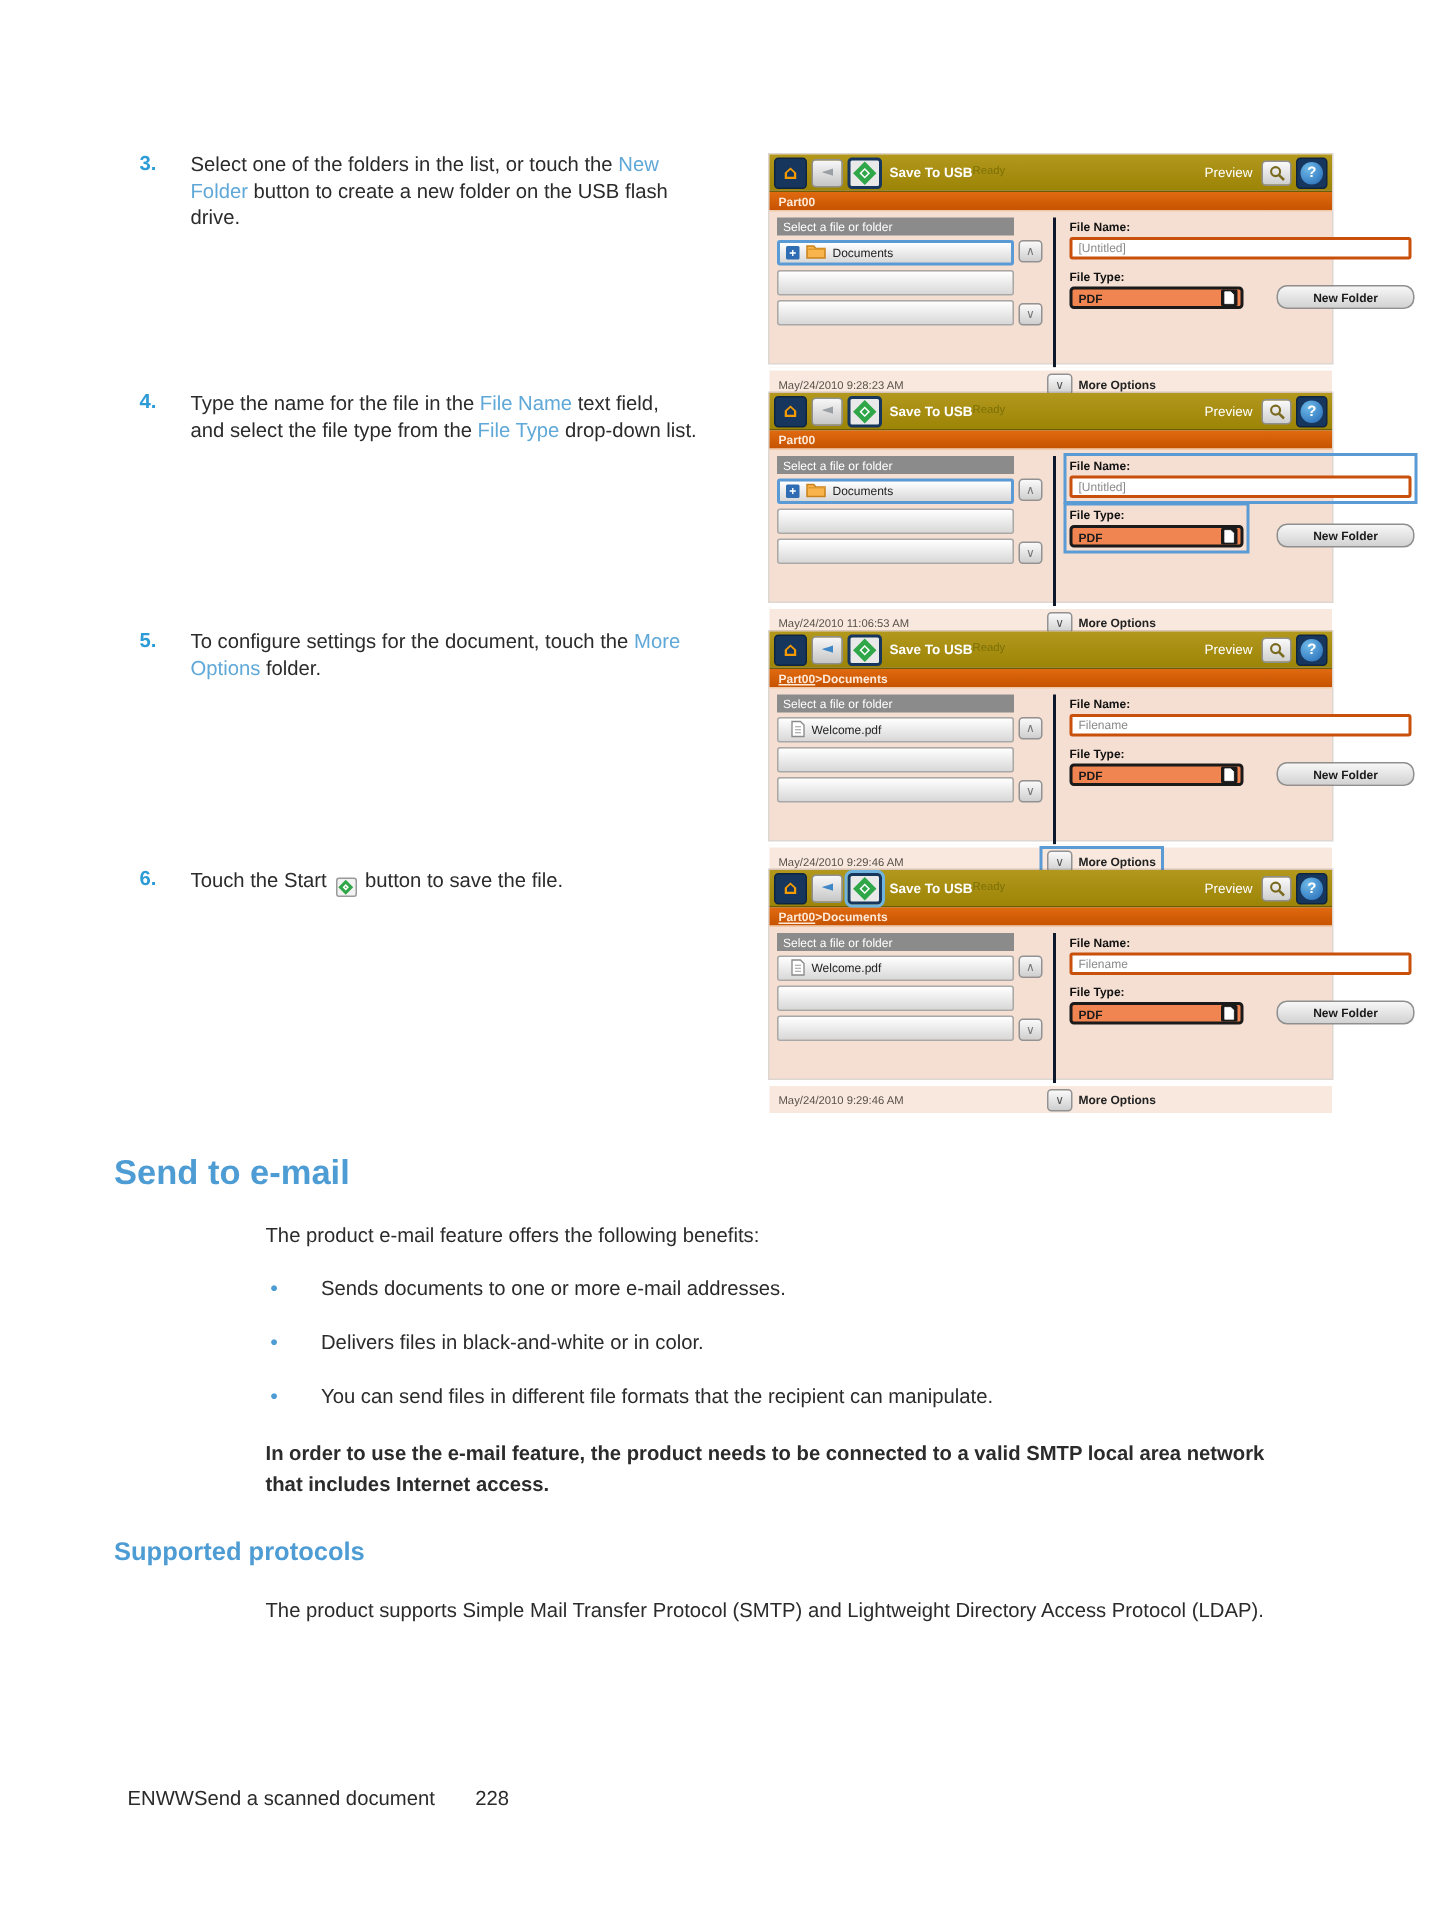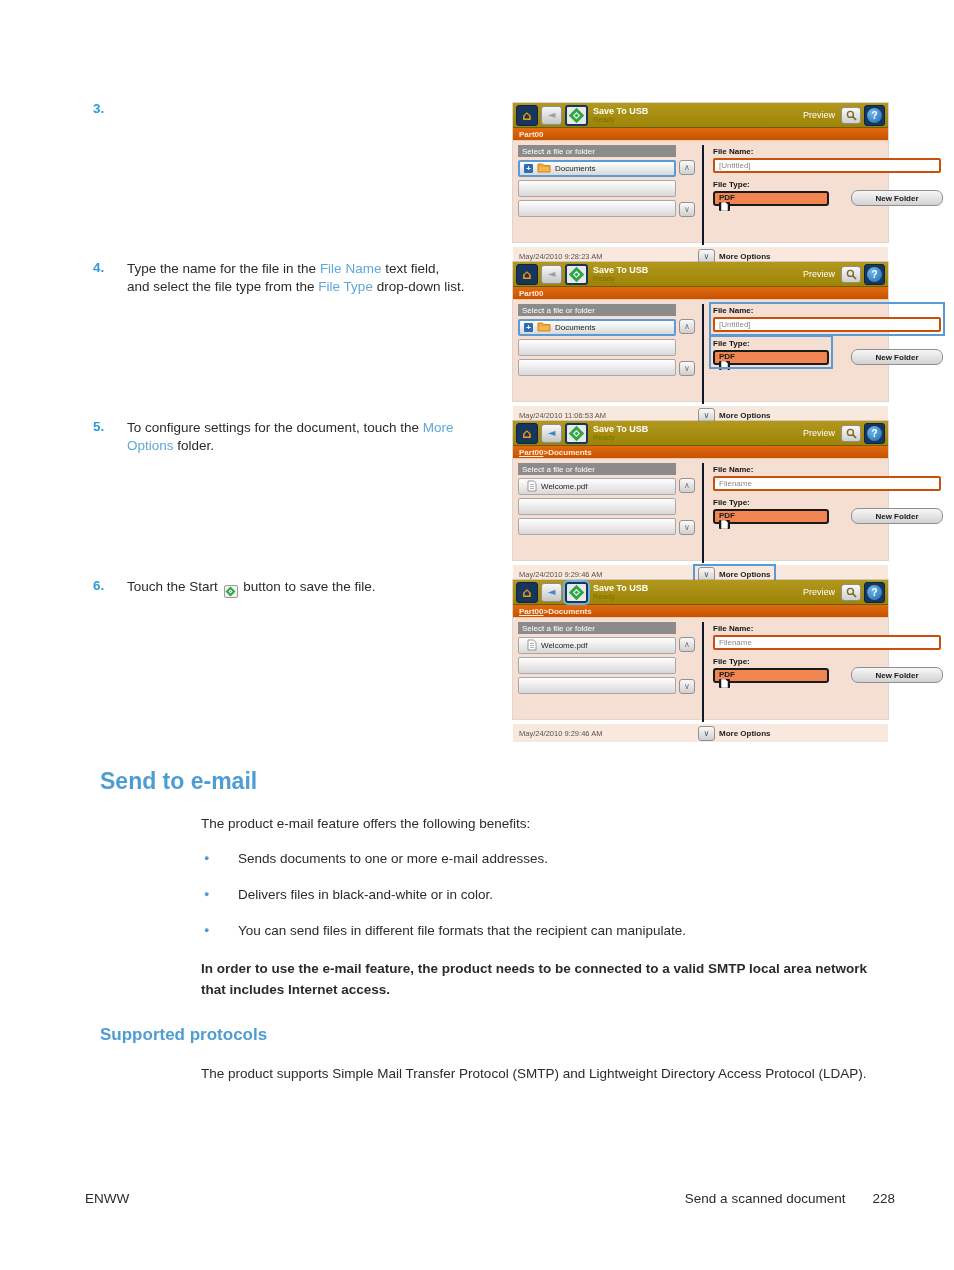--- a/index.html
+++ b/index.html
@@ -40,21 +40,21 @@
     border: 1px solid #8f8f8f; border-radius: 3px; display: flex; align-items: center;
     justify-content: center; flex: none; }
   .back-glyph { color: #9aa0a6; font-size: 10px; line-height: 1; font-family: "DejaVu Sans", sans-serif; }
   .back-on .back-glyph { color: #3f87c6; }
   .btn-start { width: 23px; height: 21px; background: #e9e9e9; border: 2px solid #17365d;
     border-radius: 3px; display: flex; align-items: center; justify-content: center; flex: none; }
   .co-start .btn-start { outline: 2px solid #6fb3e0; }
   .start-diamond { width: 11px; height: 11px; background: #2fa648; transform: rotate(45deg);
     display: flex; align-items: center; justify-content: center; }
   .start-inner { width: 5px; height: 5px; border: 1px solid #fff; }
-  .tb-title { display: flex; flex-direction: column; margin-left: 2px; line-height: 1.15; }
+  .tb-title { display: flex; margin-left: 2px; line-height: 1.15; }
   .tb-title .t1 { font-size: 9px; font-weight: bold; color: #ffffff; }
   .tb-title .t2 { font-size: 7.5px; color: #7b7006; }
   .tb-spacer { flex: 1; }
   .tb-preview { font-size: 9px; color: #ffffff; margin-right: 3px; }
   .btn-zoom { width: 20px; height: 17px; background: linear-gradient(#fafafa, #cfcfcf);
     border: 1px solid #8f8f8f; border-radius: 3px; display: flex; align-items: center;
     justify-content: center; flex: none; }
   .btn-help { width: 21px; height: 21px; background: #17365d; border: 1px solid #0e2440;
     border-radius: 3px; display: flex; align-items: center; justify-content: center; flex: none; }
   .help-circle { width: 15px; height: 15px; border-radius: 50%;
@@ -90,64 +90,67 @@
   .form-pane { flex: 1; margin-left: 6px; border-left: 2px solid #0f172a; padding-left: 7px; }
   .fn-group { padding: 2px; margin-bottom: 3px; }
   .co-fields .fn-group { outline: 2px solid #5b9bd5; }
   .f-label { font-size: 8px; font-weight: bold; color: #111; margin-bottom: 2px; }
   .f-input { height: 15px; background: #fff; border: 2px solid #c8500a; border-radius: 2px;
     display: flex; align-items: center; padding: 0 4px; font-size: 8px; color: #8a8a8a; }
   .ft-row { display: flex; align-items: flex-end; gap: 20px; }
   .ft-group { padding: 2px; }
   .co-fields .ft-group { outline: 2px solid #5b9bd5; }
   .pdf-select { width: 116px; height: 15px; background: #f08552; border: 2px solid #1a1a1a;
-    border-radius: 3px; display: flex; align-items: flex-start; justify-content: space-between;
-    padding: 0 2px 0 4px; font-size: 8px; font-weight: bold; color: #1a1a1a; flex-direction: column; }
+    border-radius: 3px; display: flex; align-items: flex-end; justify-content: space-between;
+    padding: 0 2px 0 4px; font-size: 8px; font-weight: bold; color: #1a1a1a; }
   .pdf-icon { width: 11px; height: 11px; background: #1a1a1a; border-radius: 1px;
     display: flex; align-items: center; justify-content: center; }
   .btn-newfolder { width: 92px; height: 16px; margin-bottom: 2px;
     background: linear-gradient(#f7f7f7, #d2d2d2); border: 1px solid #8f8f8f; border-radius: 7px;
     display: flex; align-items: center; justify-content: center; font-size: 8px; font-weight: bold; color: #1a1a1a; }
 
   .scr-status { height: 20px; background: #f8e8de; border-top: 2px solid #ffffff;
     display: flex; align-items: center; padding: 0 6px; position: relative; }
   .ts { font-size: 7.5px; color: #5a5248; }
   .more-wrap { position: absolute; left: 182px; top: 1px; display: flex; align-items: center;
     gap: 4px; padding: 1px 3px; }
   .co-more .more-wrap { outline: 2px solid #5b9bd5; }
   .more-btn { width: 17px; height: 15px; background: linear-gradient(#fafafa, #cfcfcf);
     border: 1px solid #929292; border-radius: 3px; display: flex; align-items: center;
     justify-content: center; font-size: 8px; color: #555; font-family: "DejaVu Sans", sans-serif; }
   .more-label { font-size: 8px; font-weight: bold; color: #222; }
 
   
-  .email-sec { position: absolute; left: 100px; top: 768px; width: 810px; }
+  .email-sec { position: absolute; left: 76px; top: 768px; width: 810px; }
   .sec-title { font-size: 23px; font-weight: bold; color: #4e9cd4; margin-bottom: 21px; }
   .sec-body { margin-left: 101px; }
   .intro { font-size: 13.5px; margin-bottom: 20px; }
   .benefits { list-style: none; margin-bottom: 20px; }
   .benefits li { position: relative; padding-left: 37px; margin-bottom: 21px; font-size: 13.5px; }
   .benefits li .bullet-dot { position: absolute; left: 3px; top: 2px; color: #4e9cd4; font-size: 9px; }
   .para { font-size: 13.5px; line-height: 20.5px; max-width: 672px; font-weight: bold; }
   .sub-title { font-size: 17px; font-weight: bold; color: #4e9cd4; margin: 25px 0 19px 0; }
   .para2 { font-size: 13.5px; line-height: 20.5px; max-width: 712px; }
 
   
   .page-footer { position: absolute; left: 85px; right: 59px; top: 1191px;
-    display: flex; justify-content: space-between; font-size: 13.5px; color: #2b2b2b; }
+    display: flex; font-size: 13.5px; color: #2b2b2b; }
   .footer-right { display: flex; gap: 27px; }
 </style>
 </head>
 <body>
 
 <div class="page">
 
   <div class="steps-col">
     <div class="step">
       <span class="step-num">3.</span>
+      <div class="step-text">
+        <span>Select one of the folders in the list, or touch the </span><span class="ref">New Folder</span><span> button to create a new folder on the USB flash drive.</span>
+      </div>
     </div>
     <div class="step">
       <span class="step-num">4.</span>
       <div class="step-text">
         <span>Type the name for the file in the </span><span class="ref">File Name</span><span> text field, and select the file type from the </span><span class="ref">File Type</span><span> drop-down list.</span>
       </div>
     </div>
     <div class="step">
       <span class="step-num">5.</span>
       <div class="step-text">

